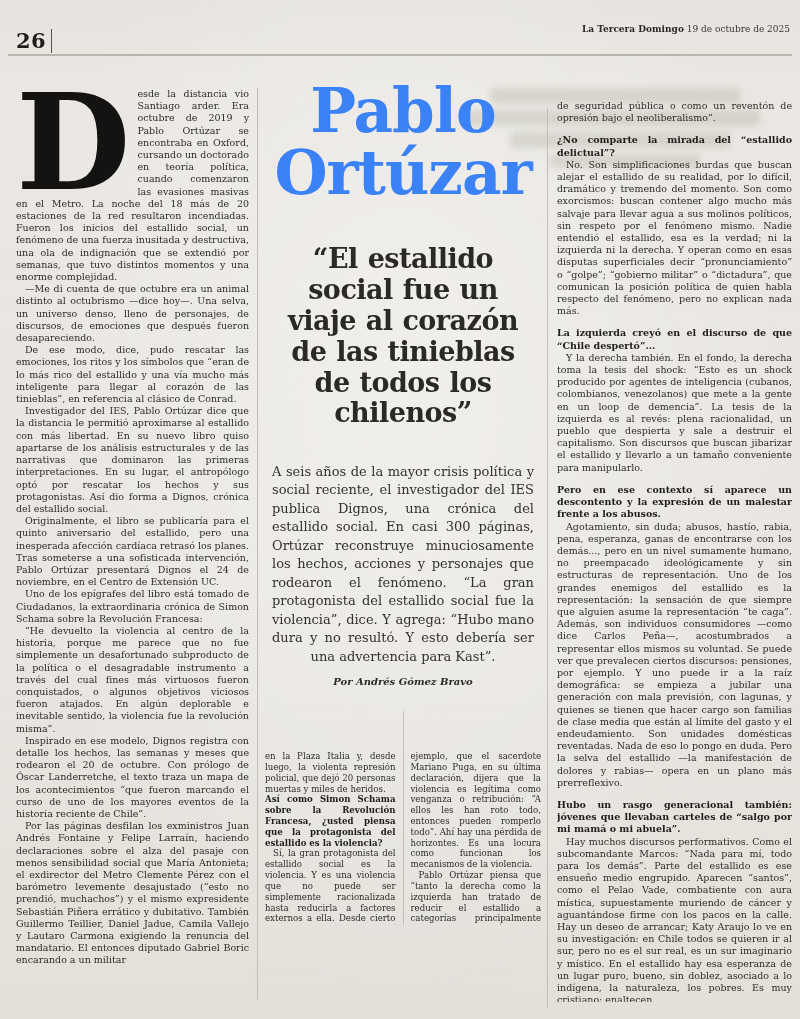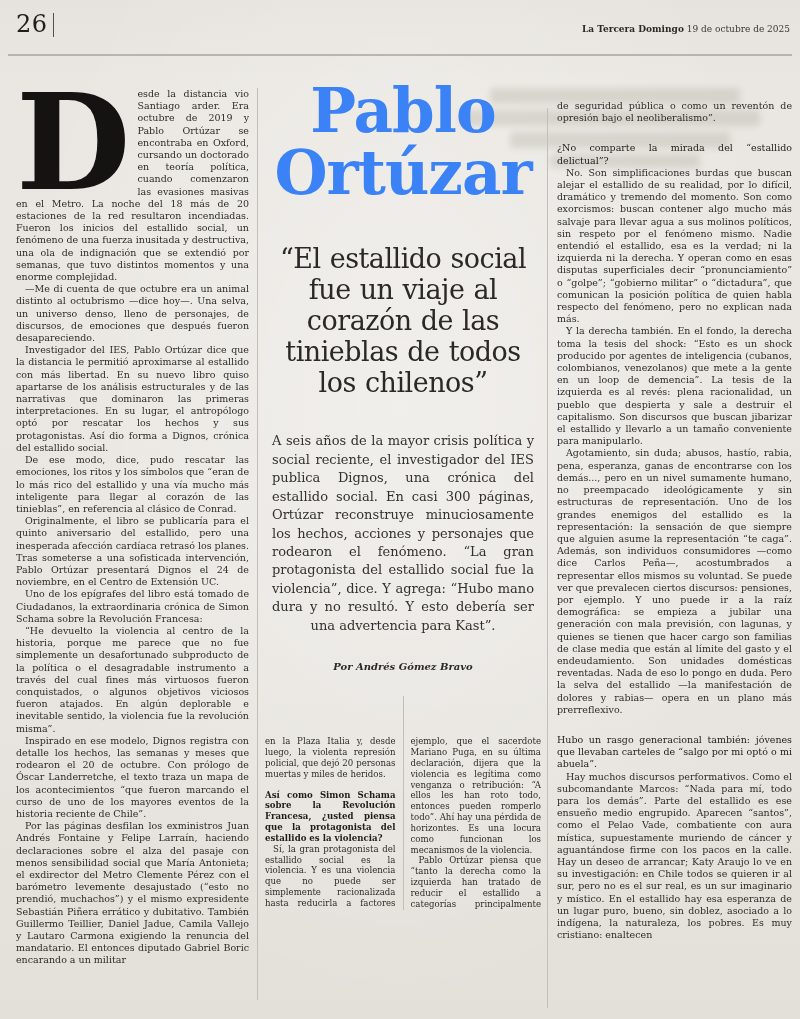--- a/index.html
+++ b/index.html
@@ -6,66 +6,66 @@
   body{
     width:800px;height:1019px;overflow:hidden;position:relative;
     background:
       radial-gradient(ellipse at 50% 40%, rgba(255,255,255,.35), rgba(0,0,0,0) 70%),
       linear-gradient(180deg,#e6e3de 0%,#eae7e2 8%,#e9e6e1 60%,#e3e0da 100%);
     font-family:"DejaVu Serif","Liberation Serif",serif;
     color:#2e2c29;
   }
   .abs{position:absolute;}
   
-  .pagenum{left:16px;top:10px;font-size:24px;font-weight:normal;color:#201e1b;letter-spacing:.5px;}
+  .pagenum{left:16px;top:28px;font-size:21px;font-weight:bold;color:#201e1b;letter-spacing:.5px;}
   .pagenum .bar{display:inline-block;width:1px;height:24px;background:#55524d;margin-left:5px;vertical-align:-5px;}
   .edition{right:10px;top:24px;font-size:9px;color:#3a3833;}
   .edition b{font-weight:bold;color:#2b2925;text-align:center;}
   .hrule{left:8px;right:8px;top:54px;height:2px;background:#b8b4ae;}
   
   .ghost{left:430px;top:58px;width:360px;height:150px;pointer-events:none;}
   .ghost div{position:absolute;background:#6a6a55;opacity:.16;filter:blur(3px);border-radius:2px;}
   .g1{left:60px;top:30px;width:250px;height:16px;}
   .g2{left:30px;top:52px;width:300px;height:16px;opacity:.13;}
   .g3{left:80px;top:74px;width:220px;height:16px;}
   .g4{left:120px;top:96px;width:150px;height:14px;opacity:.12;}
   
   .vrule{width:1px;background:#c3bfb8;}
   .vr1{left:257px;top:88px;height:912px;}
   .vr2{left:547px;top:108px;height:900px;}
   
   .bodycol{font-size:9.5px;line-height:1.285;text-align:justify;overflow:hidden;}
   .bodycol p{margin:0;text-indent:9px;}
   .bodycol p.noindent{text-indent:0;}
-  .bodycol p.q{font-weight:normal;text-indent:0;color:#1f1d1a;margin-top:18px;}
+  .bodycol p.q{font-weight:bold;text-indent:0;color:#1f1d1a;margin-top:10px;}
   .leftcol{left:16px;top:88px;width:233px;height:916px;}
   .rightcol{left:557px;top:100px;width:235px;height:902px;}
   .dropcap{
     float:left;font-size:132px;line-height:.76;font-weight:bold;color:#141311;
     margin:5px 7px 2px 0;font-family:"DejaVu Serif",serif;
   }
   
   .midcol{left:265px;top:60px;width:276px;height:953px;overflow:hidden;text-align:center;}
   .headline{margin-top:20px;font-size:61px;line-height:1.02;font-weight:700;color:#3b82f6;letter-spacing:-1px;}
   .pullquote{
-    margin:40px auto 0;width:258px;font-size:27px;line-height:1.14;font-weight:normal;
+    margin:40px auto 0;width:258px;font-size:27px;line-height:1.14;font-weight:bold;
     color:#2b2925;letter-spacing:-.5px;word-spacing:1px;
   }
   .lede{
     margin:34px auto 0;width:262px;font-size:13px;line-height:1.42;color:#33312d;
     text-align:justify;text-align-last:center;
   }
-  .byline{margin-top:26px;font-size:10px;font-weight:bold;font-style:italic;color:#2b2925;}
+  .byline{margin-top:10px;font-size:10px;font-weight:bold;font-style:italic;color:#2b2925;}
   .midbottom{
     margin-top:24px;height:214px;display:flex;text-align:left;
   }
   .midbottom .sub{flex:1;font-size:8.6px;line-height:1.26;text-align:justify;overflow:hidden;}
   .midbottom .sub p{margin:0;text-indent:8px;}
   .midbottom .sub p.noindent{text-indent:0;margin-top:40px;}
-  .midbottom .sub p.q{font-weight:bold;text-indent:0;color:#1f1d1a;margin-top:10px;}
+  .midbottom .sub p.q{font-weight:bold;text-indent:0;color:#1f1d1a;margin-top:0;}
   .midbottom .divider{width:1px;background:#c3bfb8;margin:0 7px;}
 </style>
 </head>
 <body>
 
 <div class="abs pagenum"><span>26</span><span class="bar"></span></div>
 <div class="abs edition"><b>La Tercera Domingo</b><span> 19 de octubre de 2025</span></div>
 <div class="abs hrule"></div>
 
 <div class="abs ghost">
@@ -76,22 +76,22 @@
 </div>
 
 <div class="abs vrule vr1"></div>
 <div class="abs vrule vr2"></div>
 
 <div class="abs bodycol leftcol">
   <p class="noindent"><span class="dropcap">D</span><span>esde la distancia vio Santiago arder. Era octubre de 2019 y Pablo Ortúzar se encontraba en Oxford, cursando un doctorado en teoría política, cuando comenzaron las evasiones masivas en el Metro. La noche del 18 más de 20 estaciones de la red resultaron incendiadas. Fueron los inicios del estallido social, un fenómeno de una fuerza inusitada y destructiva, una ola de indignación que se extendió por semanas, que tuvo distintos momentos y una enorme complejidad.</span></p>
   <div>
 
   <p>—Me di cuenta de que octubre era un animal distinto al octubrismo —dice hoy—. Una selva, un universo denso, lleno de personajes, de discursos, de emociones que después fueron desapareciendo.</p>
+      <p>De ese modo, dice, pudo rescatar las emociones, los ritos y los símbolos que “eran de lo más rico del estallido y una vía mucho más inteligente para llegar al corazón de las tinieblas”, en referencia al clásico de Conrad.</p>
       <p>Investigador del IES, Pablo Ortúzar dice que la distancia le permitió aproximarse al estallido con más libertad. En su nuevo libro quiso apartarse de los análisis estructurales y de las narrativas que dominaron las primeras interpretaciones. En su lugar, el antropólogo optó por rescatar los hechos y sus protagonistas. Así dio forma a Dignos, crónica del estallido social.</p>
-      <p>De ese modo, dice, pudo rescatar las emociones, los ritos y los símbolos que “eran de lo más rico del estallido y una vía mucho más inteligente para llegar al corazón de las tinieblas”, en referencia al clásico de Conrad.</p>
       <p>Originalmente, el libro se publicaría para el quinto aniversario del estallido, pero una inesperada afección cardíaca retrasó los planes. Tras someterse a una sofisticada intervención, Pablo Ortúzar presentará Dignos el 24 de noviembre, en el Centro de Extensión UC.</p>
       <p>Uno de los epígrafes del libro está tomado de Ciudadanos, la extraordinaria crónica de Simon Schama sobre la Revolución Francesa:</p>
       <p>“He devuelto la violencia al centro de la historia, porque me parece que no fue simplemente un desafortunado subproducto de la política o el desagradable instrumento a través del cual fines más virtuosos fueron conquistados, o algunos objetivos viciosos fueron atajados. En algún deplorable e inevitable sentido, la violencia fue la revolución misma”.</p>
       <p>Inspirado en ese modelo, Dignos registra con detalle los hechos, las semanas y meses que rodearon el 20 de octubre. Con prólogo de Óscar Landerretche, el texto traza un mapa de los acontecimientos “que fueron marcando el curso de uno de los mayores eventos de la historia reciente de Chile”.</p>
       <p>Por las páginas desfilan los exministros Juan Andrés Fontaine y Felipe Larraín, haciendo declaraciones sobre el alza del pasaje con menos sensibilidad social que María Antonieta; el exdirector del Metro Clemente Pérez con el barómetro levemente desajustado (“esto no prendió, muchachos”) y el mismo expresidente Sebastián Piñera errático y dubitativo. También Guillermo Teillier, Daniel Jadue, Camila Vallejo y Lautaro Carmona exigiendo la renuncia del mandatario. El entonces diputado Gabriel Boric encarando a un militar</p>
     </div>
 </div>
 
 <div class="abs midcol">
   <div class="headline">
@@ -115,17 +115,19 @@
         <p>Pablo Ortúzar piensa que “tanto la derecha como la izquierda han tratado de reducir el estallido a categorías principalmente estructurales y políticas. La izquierda elige unas; la derecha, otras, y así intentan explicar lo que pasó, ya sea como problema</p>
       </div>
   </div>
 </div>
 
 <div class="abs bodycol rightcol">
 
 <p class="noindent">de seguridad pública o como un reventón de opresión bajo el neoliberalismo”.</p>
     <p class="q">¿No comparte la mirada del “estallido delictual”?</p>
     <p>No. Son simplificaciones burdas que buscan alejar el estallido de su realidad, por lo difícil, dramático y tremendo del momento. Son como exorcismos: buscan contener algo mucho más salvaje para llevar agua a sus molinos políticos, sin respeto por el fenómeno mismo. Nadie entendió el estallido, esa es la verdad; ni la izquierda ni la derecha. Y operan como en esas disputas superficiales decir “pronunciamiento” o “golpe”; “gobierno militar” o “dictadura”, que comunican la posición política de quien habla respecto del fenómeno, pero no explican nada más.</p>
+    <p class="q">La izquierda creyó en el discurso de que “Chile despertó”...</p>
     <p>Y la derecha también. En el fondo, la derecha toma la tesis del shock: “Esto es un shock producido por agentes de inteligencia (cubanos, colombianos, venezolanos) que mete a la gente en un loop de demencia”. La tesis de la izquierda es al revés: plena racionalidad, un pueblo que despierta y sale a destruir el capitalismo. Son discursos que buscan jibarizar el estallido y llevarlo a un tamaño conveniente para manipularlo.</p>
+    <p class="q">Pero en ese contexto sí aparece un descontento y la expresión de un malestar frente a los abusos.</p>
     <p>Agotamiento, sin duda; abusos, hastío, rabia, pena, esperanza, ganas de encontrarse con los demás..., pero en un nivel sumamente humano, no preempacado ideológicamente y sin estructuras de representación. Uno de los grandes enemigos del estallido es la representación: la sensación de que siempre que alguien asume la representación “te caga”. Además, son individuos consumidores —como dice Carlos Peña—, acostumbrados a representar ellos mismos su voluntad. Se puede ver que prevalecen ciertos discursos: pensiones, por ejemplo. Y uno puede ir a la raíz demográfica: se empieza a jubilar una generación con mala previsión, con lagunas, y quienes se tienen que hacer cargo son familias de clase media que están al límite del gasto y el endeudamiento. Son unidades domésticas reventadas. Nada de eso lo pongo en duda. Pero la selva del estallido —la manifestación de dolores y rabias— opera en un plano más prerreflexivo.</p>
-    <p class="q">Hubo un rasgo generacional también: jóvenes que llevaban carteles de “salgo por mi optó o mi abuela”.</p>
+    <p class="q">Hubo un rasgo generacional también: jóvenes que llevaban carteles de “salgo por mi mamá o mi abuela”.</p>
     <p>Hay muchos discursos performativos. Como el subcomandante Marcos: “Nada para mí, todo para los demás”. Parte del estallido es ese ensueño medio engrupido. Aparecen “santos”, como el Pelao Vade, combatiente con aura mística, supuestamente muriendo de cáncer y aguantándose firme con los pacos en la calle. Hay un deseo de arrancar; Katy Araujo lo ve en su investigación: en Chile todos se quieren ir al sur, pero no es el sur real, es un sur imaginario y místico. En el estallido hay esa esperanza de un lugar puro, bueno, sin doblez, asociado a lo indígena, la naturaleza, los pobres. Es muy cristiano: enaltecen</p>
   </div>
 
 </body></html>

